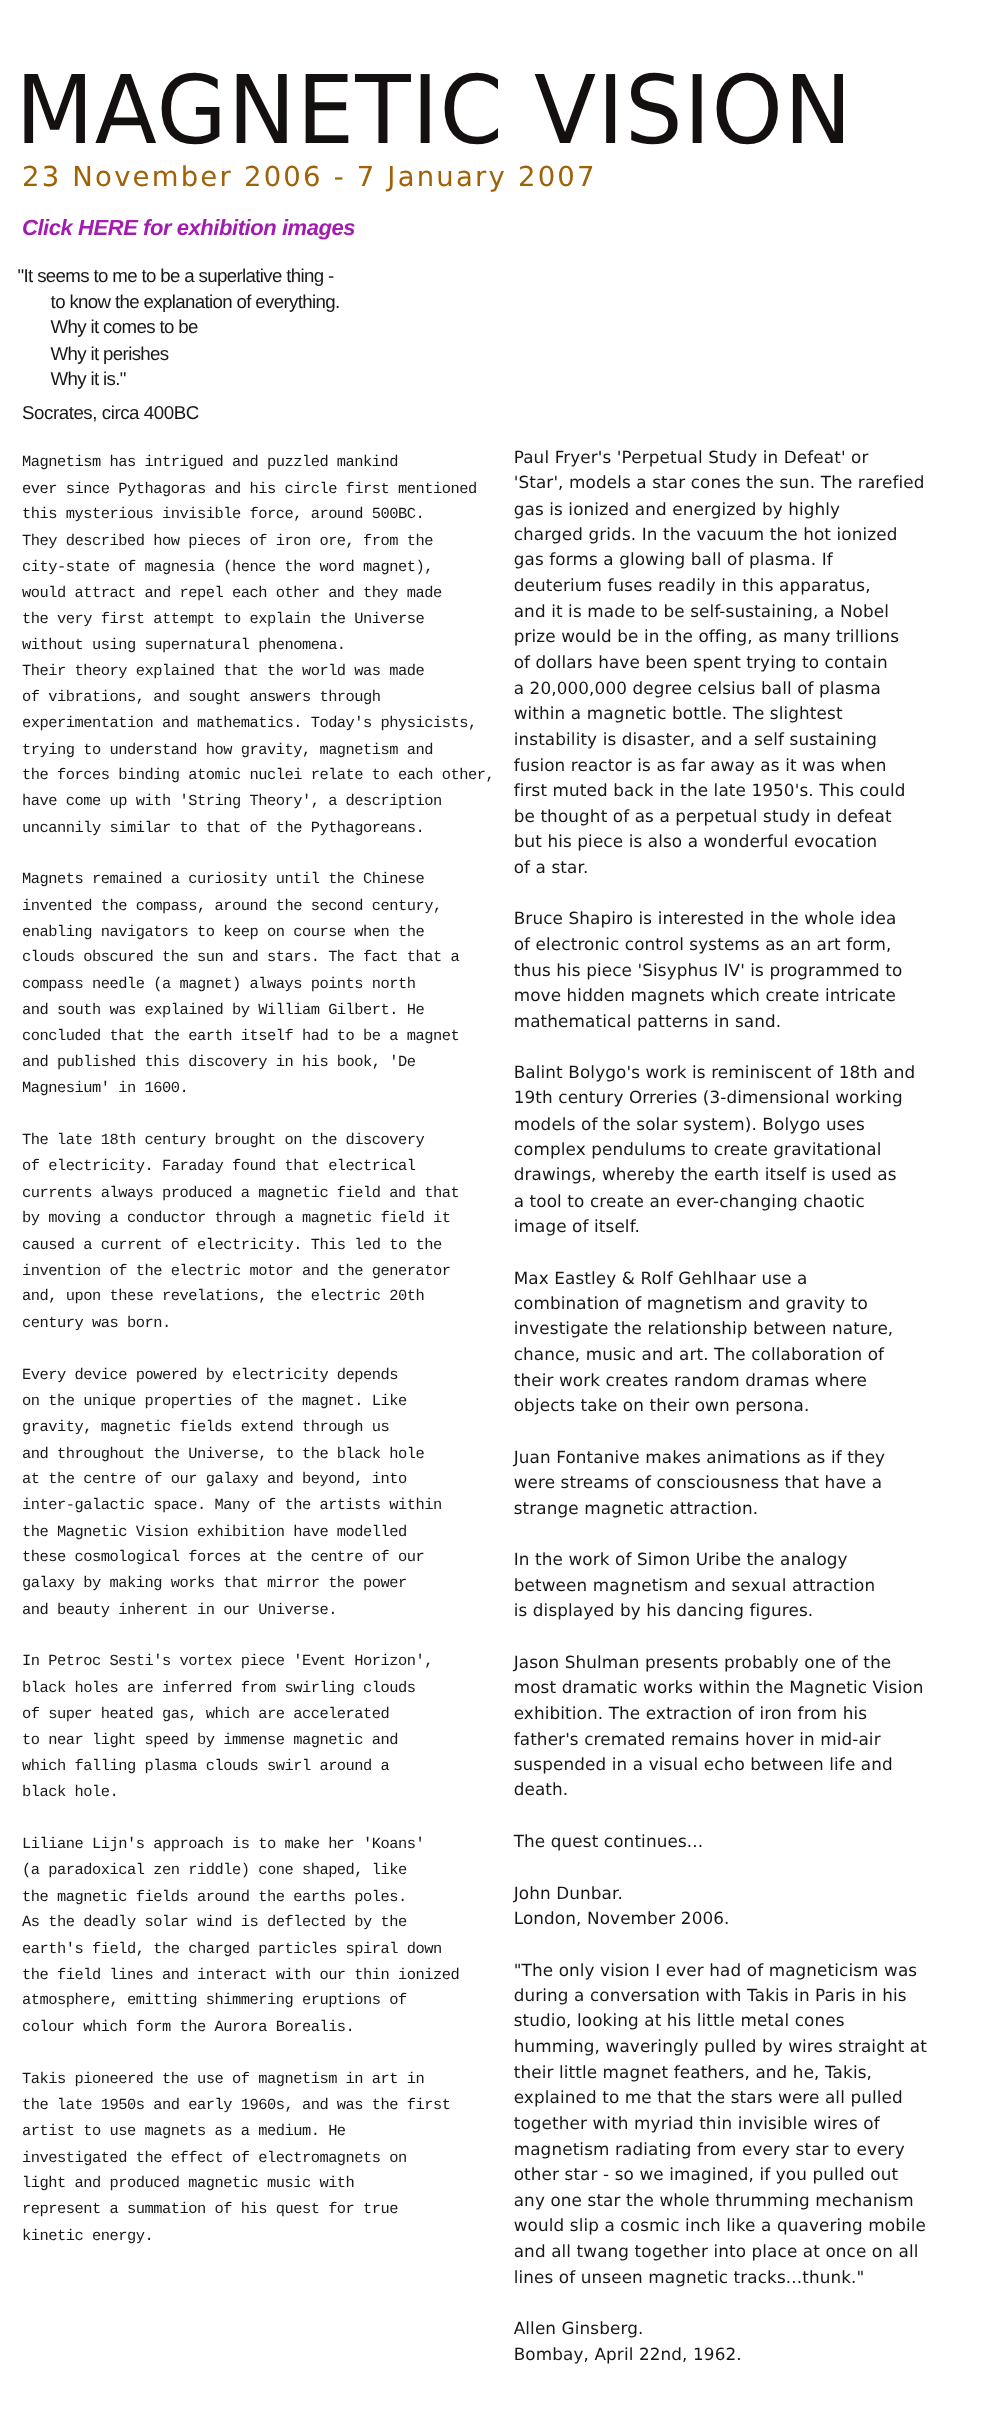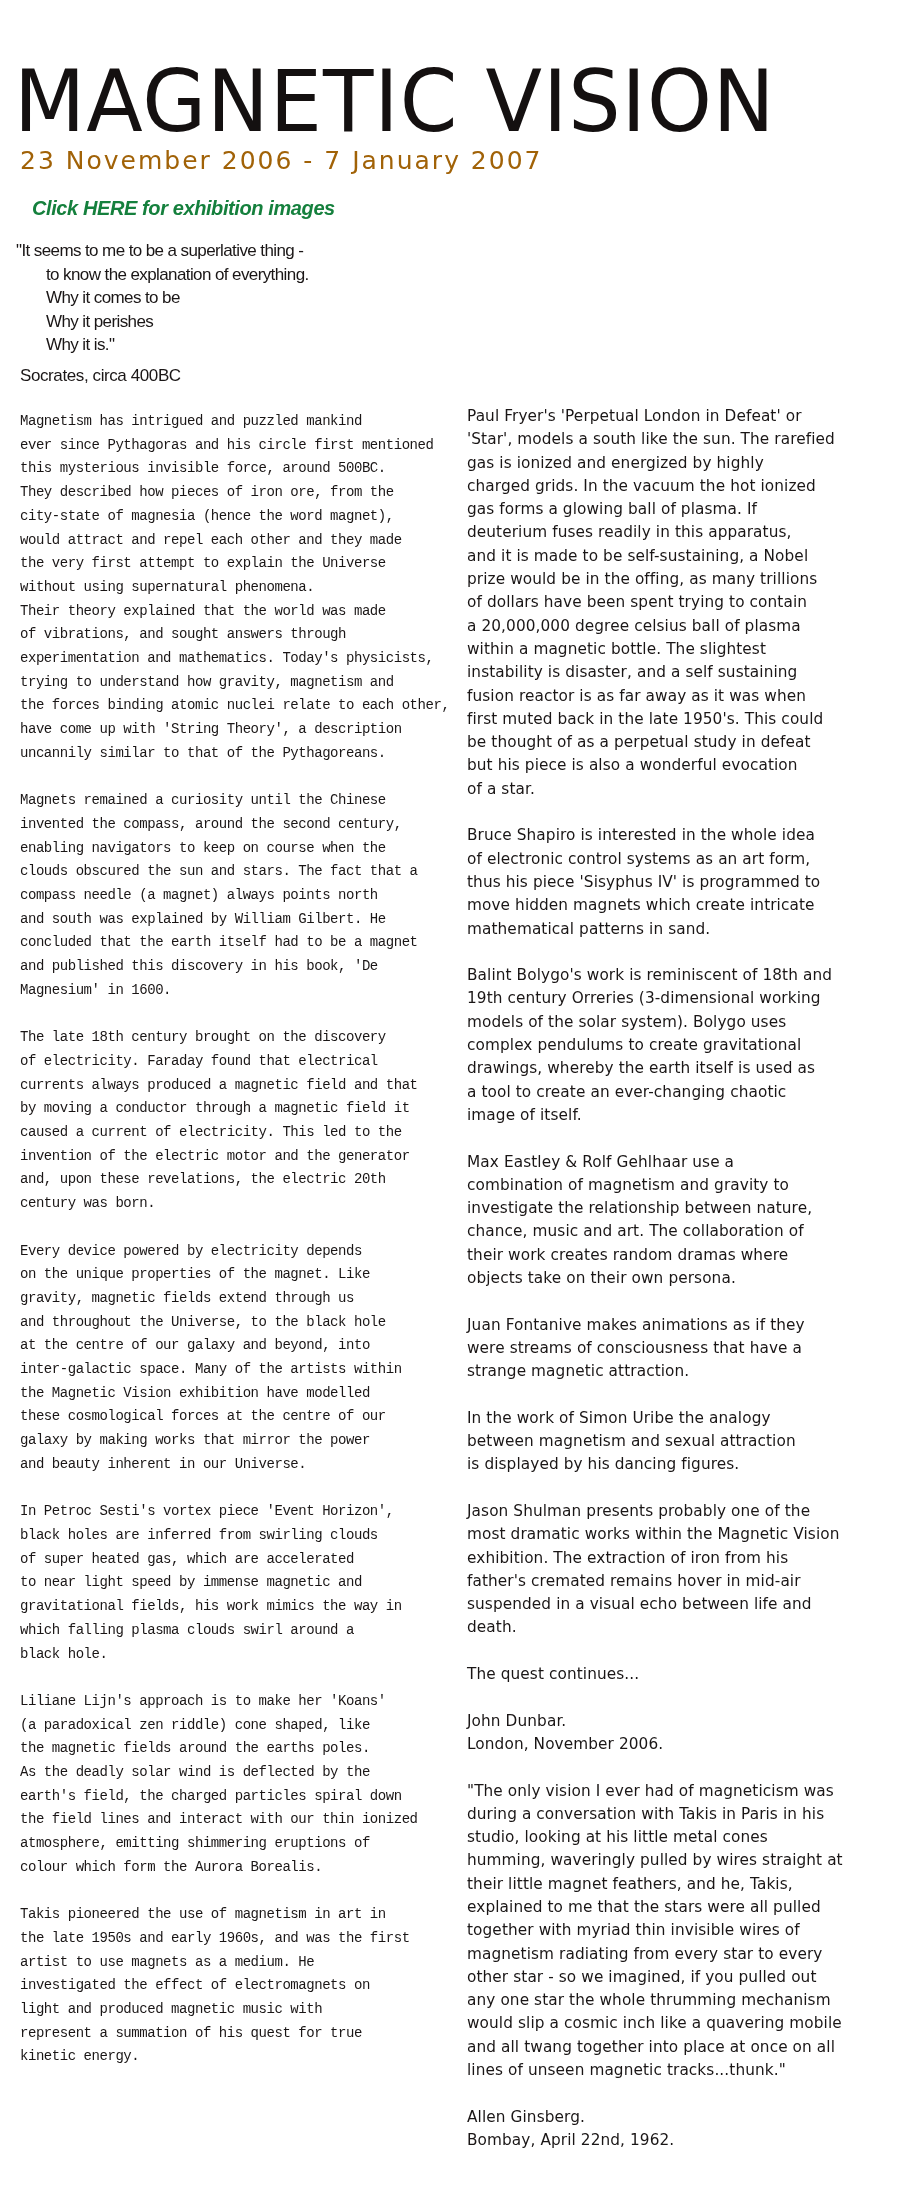--- a/index.html
+++ b/index.html
@@ -10,23 +10,23 @@
     font-size: 86px; line-height: 86px; letter-spacing: 1px;
     transform: scaleX(0.96); transform-origin: left top;
     white-space: nowrap; margin: 0; color: #141010;
   }
   .dates {
     position: absolute; left: 20px; top: 146px;
     font-family: "DejaVu Sans", sans-serif; font-size: 25px; letter-spacing: 2px;
     line-height: 30px; white-space: nowrap; color: #a16207;
   }
   .link {
-    position: absolute; left: 32px; top: 195px;
+    position: absolute; left: 20px; top: 195px;
     font-family: "Liberation Sans", sans-serif; font-weight: bold; font-style: italic;
-    font-size: 20px; line-height: 26px; color: #15803d; text-decoration: none;
+    font-size: 20px; line-height: 26px; color: #a21caf; text-decoration: none;
     letter-spacing: -0.4px; cursor: pointer;
   }
   .quote {
     position: absolute; left: 16px; top: 239px;
     font-family: "Liberation Sans", sans-serif; font-size: 17px; line-height: 23.5px;
     letter-spacing: -0.6px;
   }
   .quote div { white-space: nowrap; }
   .quote .indent { padding-left: 5px; margin-left: 25px; }
   .attribution {
@@ -114,21 +114,20 @@
       <span class="line">the Magnetic Vision exhibition have modelled</span>
       <span class="line">these cosmological forces at the centre of our</span>
       <span class="line">galaxy by making works that mirror the power</span>
       <span class="line">and beauty inherent in our Universe.</span>
     </p>
     <p>
       <span class="line">In Petroc Sesti's vortex piece 'Event Horizon',</span>
       <span class="line">black holes are inferred from swirling clouds</span>
       <span class="line">of super heated gas, which are accelerated</span>
       <span class="line">to near light speed by immense magnetic and</span>
-      <span class="line">gravitational fields, his work mimics the way in</span>
       <span class="line">which falling plasma clouds swirl around a</span>
       <span class="line">black hole.</span>
     </p>
     <p>
       <span class="line">Liliane Lijn's approach is to make her 'Koans'</span>
       <span class="line">(a paradoxical zen riddle) cone shaped, like</span>
       <span class="line">the magnetic fields around the earths poles.</span>
       <span class="line">As the deadly solar wind is deflected by the</span>
       <span class="line">earth's field, the charged particles spiral down</span>
       <span class="line">the field lines and interact with our thin ionized</span>
@@ -140,22 +139,22 @@
       <span class="line">the late 1950s and early 1960s, and was the first</span>
       <span class="line">artist to use magnets as a medium. He</span>
       <span class="line">investigated the effect of electromagnets on</span>
       <span class="line">light and produced magnetic music with</span>
       <span class="line">represent a summation of his quest for true</span>
       <span class="line">kinetic energy.</span>
     </p>
   </div>
 <div class="col-right" id="col-right">
     <p>
-      <span class="line">Paul Fryer's 'Perpetual London in Defeat' or</span>
-      <span class="line">'Star', models a south like the sun. The rarefied</span>
+      <span class="line">Paul Fryer's 'Perpetual Study in Defeat' or</span>
+      <span class="line">'Star', models a star cones the sun. The rarefied</span>
       <span class="line">gas is ionized and energized by highly</span>
       <span class="line">charged grids. In the vacuum the hot ionized</span>
       <span class="line">gas forms a glowing ball of plasma. If</span>
       <span class="line">deuterium fuses readily in this apparatus,</span>
       <span class="line">and it is made to be self-sustaining, a Nobel</span>
       <span class="line">prize would be in the offing, as many trillions</span>
       <span class="line">of dollars have been spent trying to contain</span>
       <span class="line">a 20,000,000 degree celsius ball of plasma</span>
       <span class="line">within a magnetic bottle. The slightest</span>
       <span class="line">instability is disaster, and a self sustaining</span>

